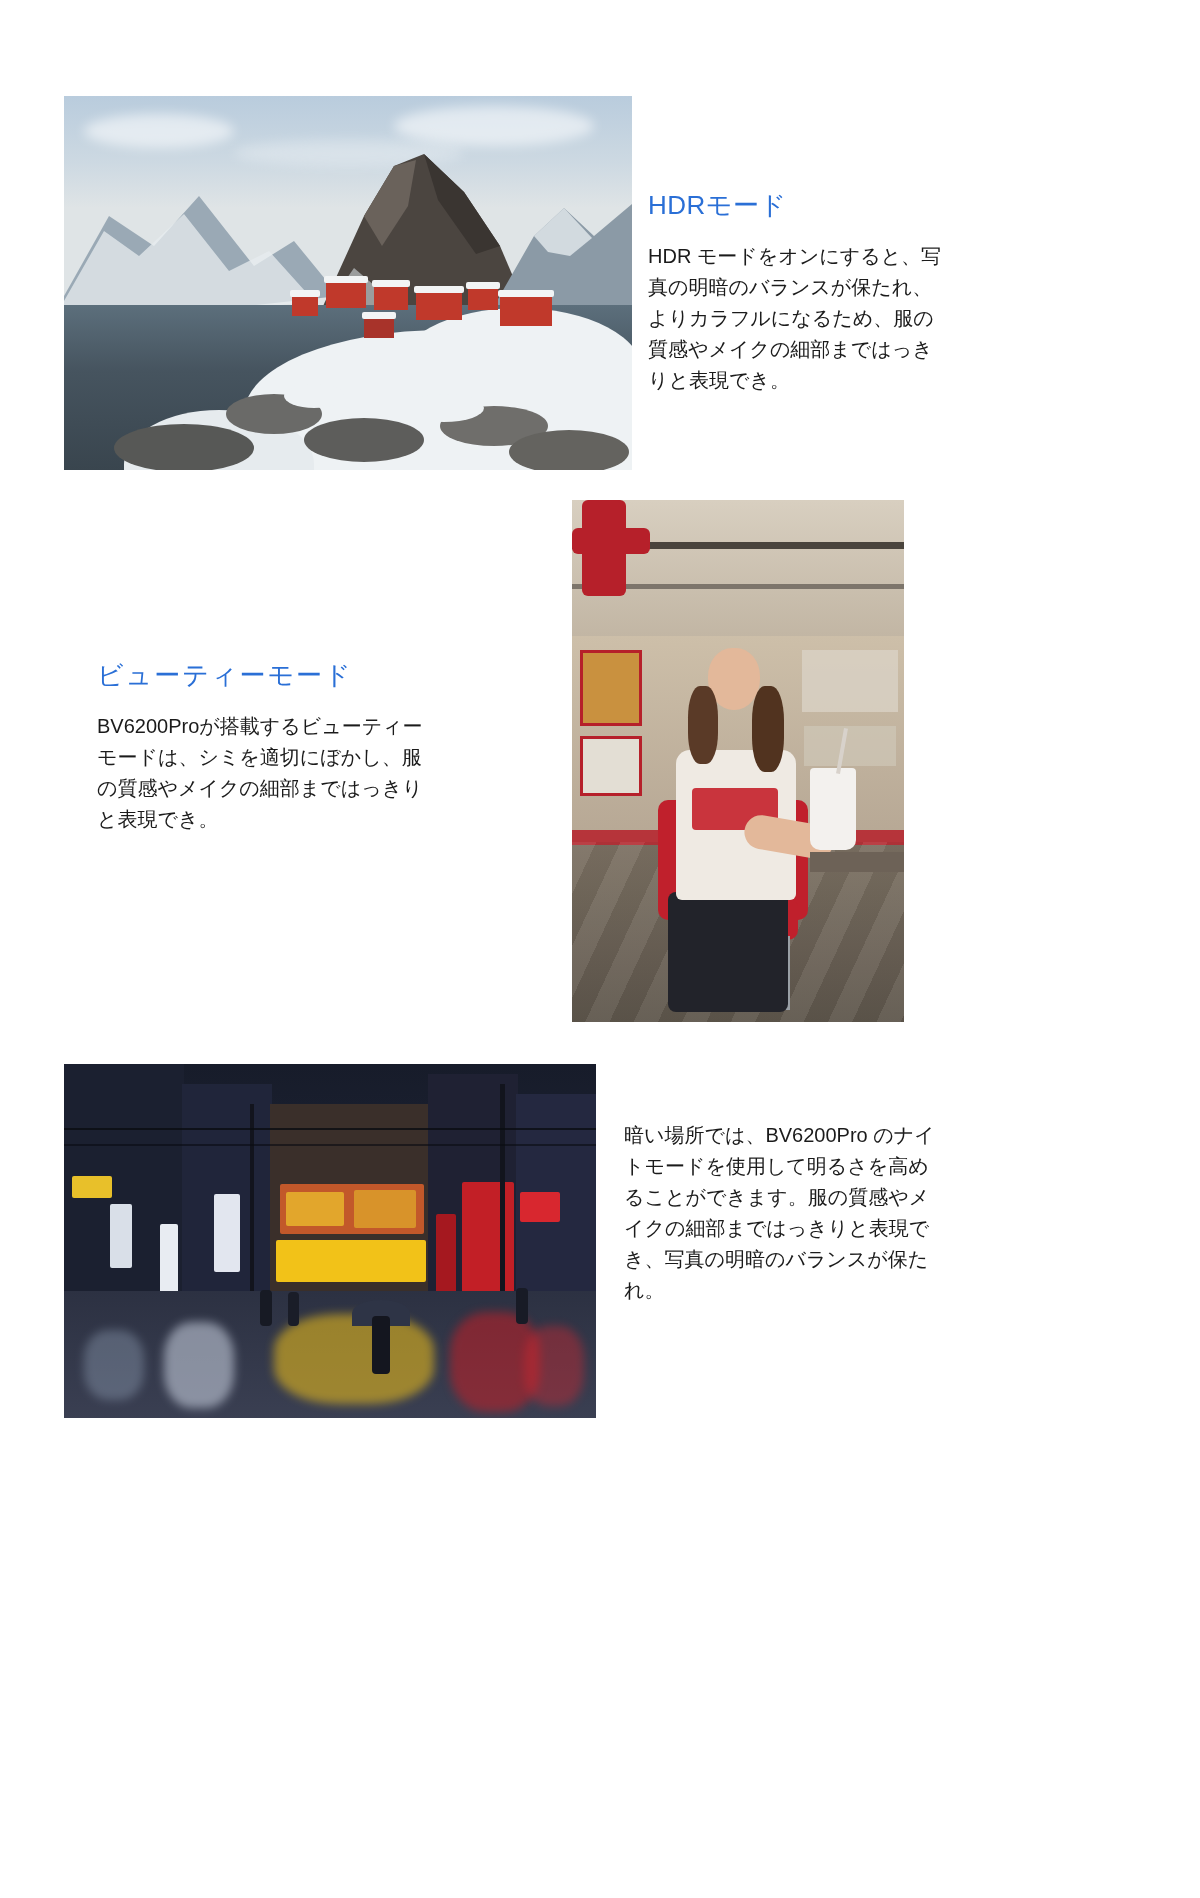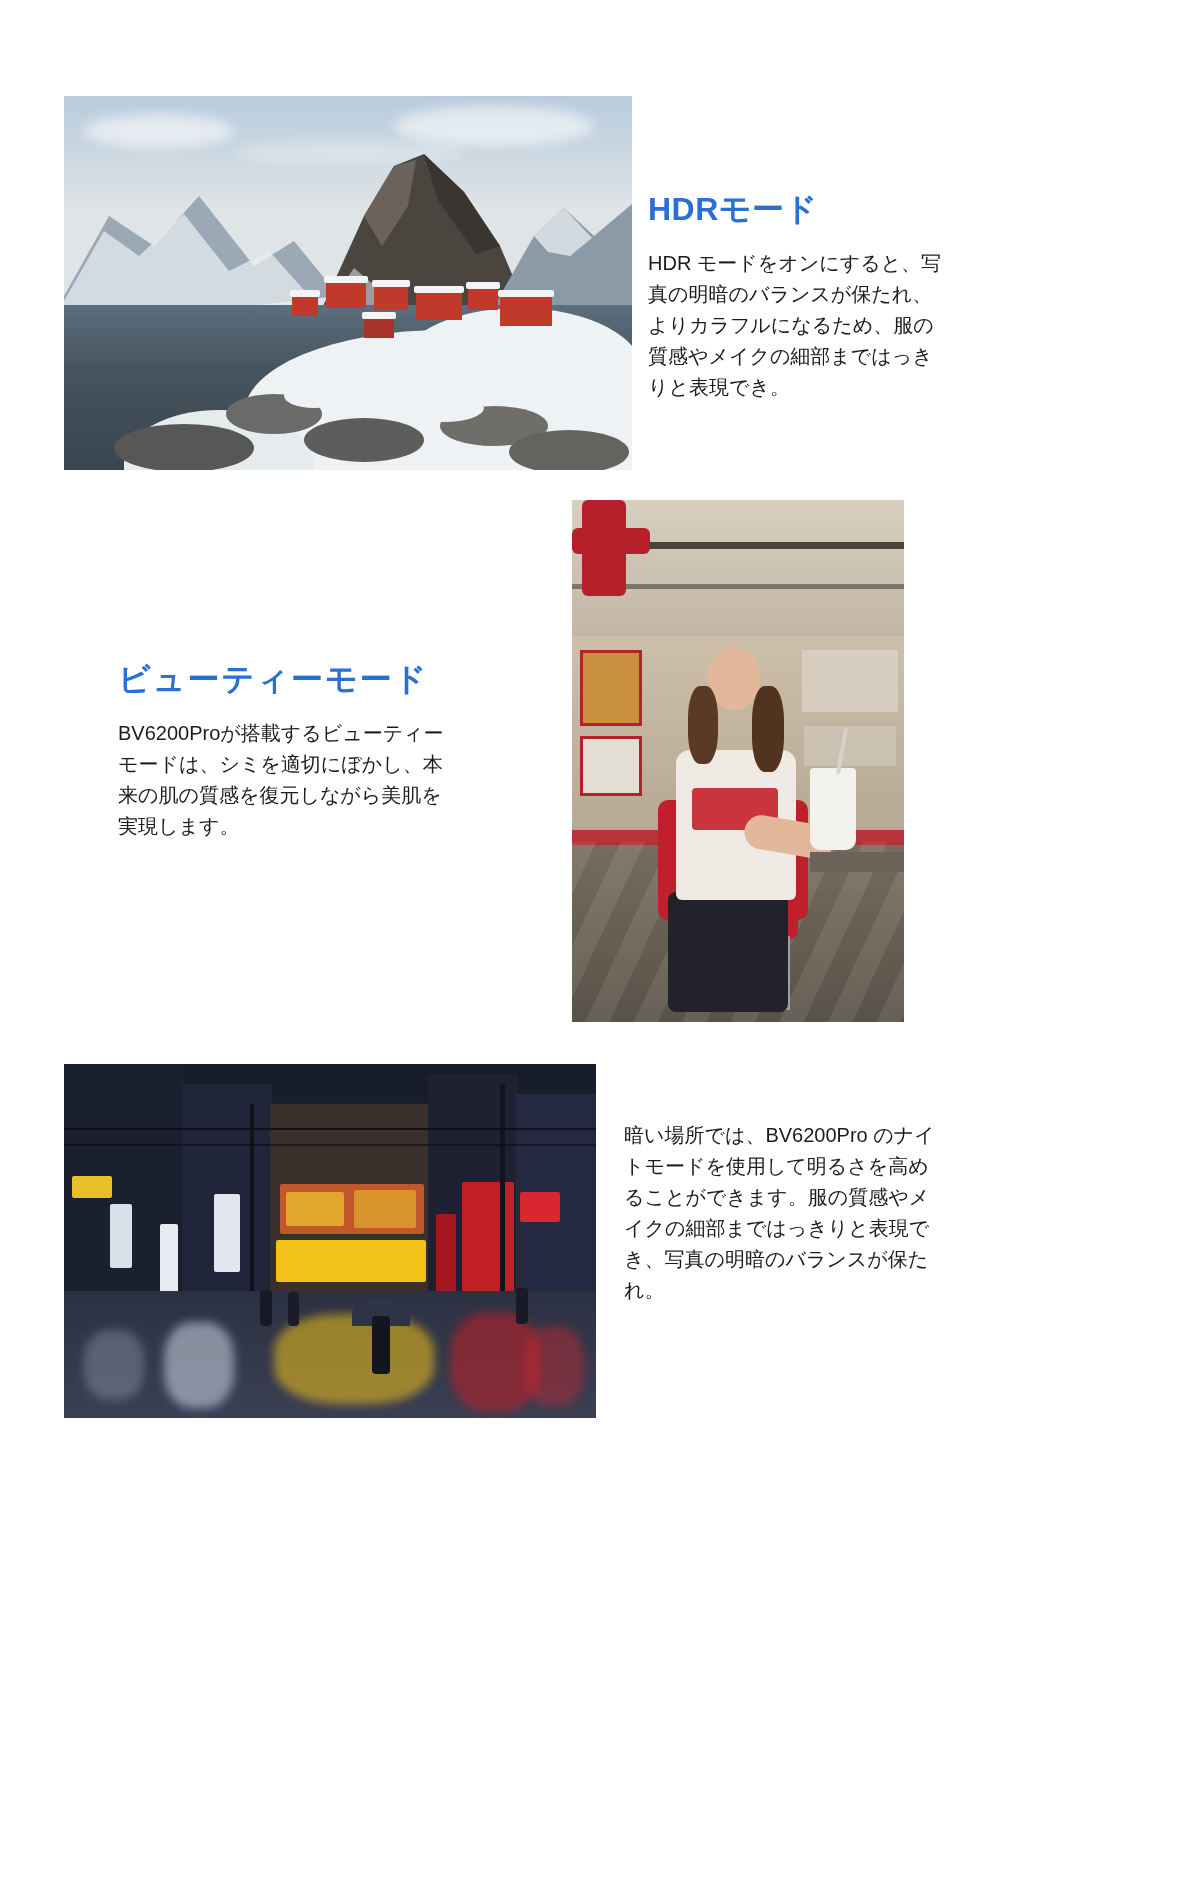--- a/index.html
+++ b/index.html
@@ -31,23 +31,23 @@
     position: relative;
     overflow: hidden;
     background: #cfd4d8;
   }
 
   .copy-block {
     position: absolute;
   }
   .heading {
     color: #2a6fd6;
-    font-size: 32px;
+    font-size: 26px;
     line-height: 1.2;
-    font-weight: 700;
+    font-weight: 400;
     margin: 0 0 20px 0;
     letter-spacing: 0.5px;
     white-space: nowrap;
   }
   .heading.spaced {
     letter-spacing: 2px;
   }
   .body-text {
     font-size: 20px;
     line-height: 1.55;
@@ -289,23 +289,23 @@
 
         <div style="position:absolute; left:172px; top:320px; width:90px; height:34px; background:#e3b89a; border-radius:18px; transform:rotate(10deg);"></div>
         <div class="dn-cup" style="left:238px; top:268px; width:46px; height:82px;"></div>
         <div class="dn-straw" style="left:268px; top:228px; height:46px;"></div>
 
         <div style="position:absolute; left:238px; top:352px; width:94px; height:20px; background:#6d6257;"></div>
       </div>
     </div>
   </div>
 
-  <div class="copy-block" style="left:118px; top:660px; width:330px;">
+  <div class="copy-block" style="left:97px; top:660px; width:330px;">
     <h2 class="heading spaced">ビューティーモード</h2>
-    <p class="body-text">BV6200Proが搭載するビューティーモードは、シミを適切にぼかし、本来の肌の質感を復元しながら美肌を実現します。</p>
+    <p class="body-text">BV6200Proが搭載するビューティーモードは、シミを適切にぼかし、服の質感やメイクの細部まではっきりと表現でき。</p>
   </div>
 
   <div class="section" style="left:64px; top:1064px; width:532px; height:354px;">
     <div class="photo" style="width:532px; height:354px;">
       <div class="scene-night">
 
         <div class="nt-building" style="left:0; top:0; width:120px; height:250px; background:#1b2030;"></div>
         <div class="nt-building" style="left:118px; top:20px; width:90px; height:220px; background:#20253a;"></div>
         <div class="nt-building" style="left:206px; top:40px; width:160px; height:200px; background:#3a2f2a;"></div>
         <div class="nt-building" style="left:364px; top:10px; width:90px; height:230px; background:#1f2133;"></div>

